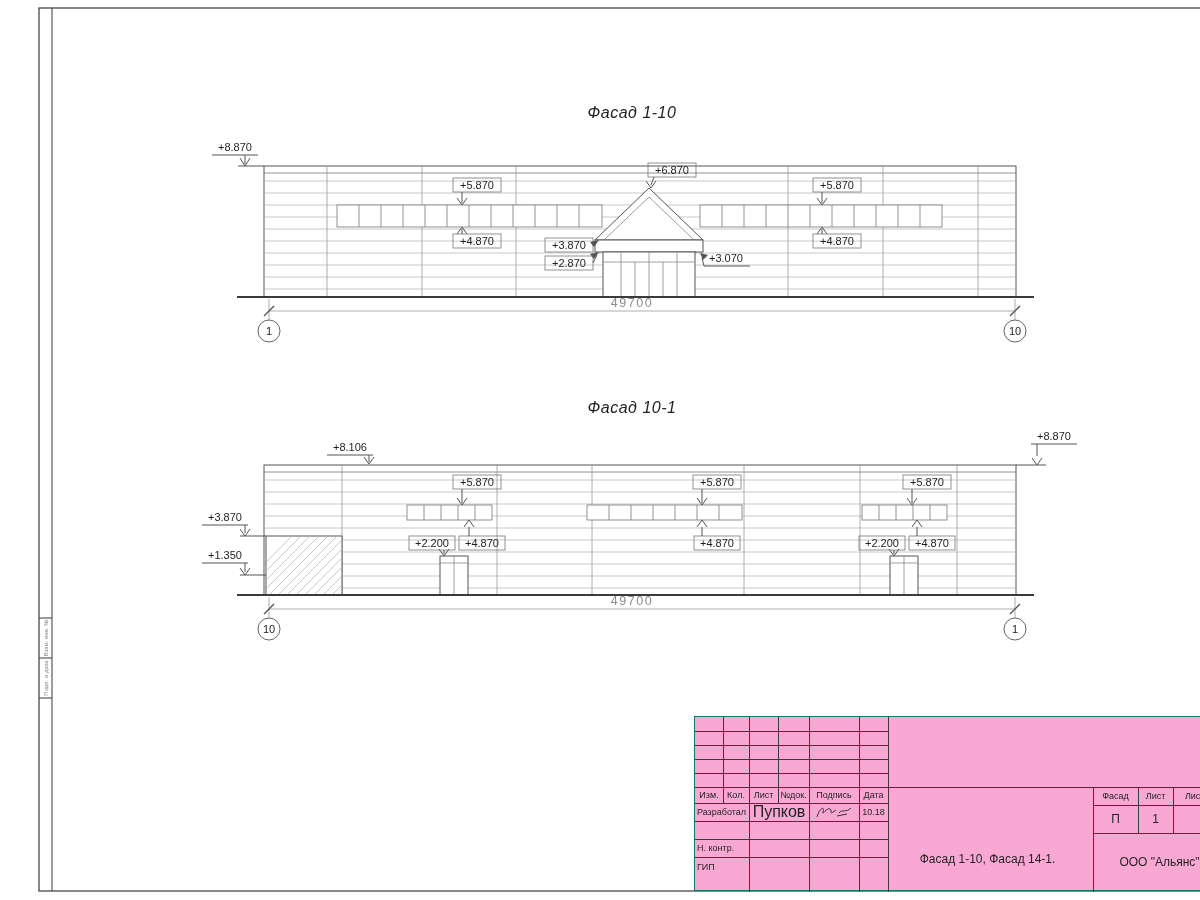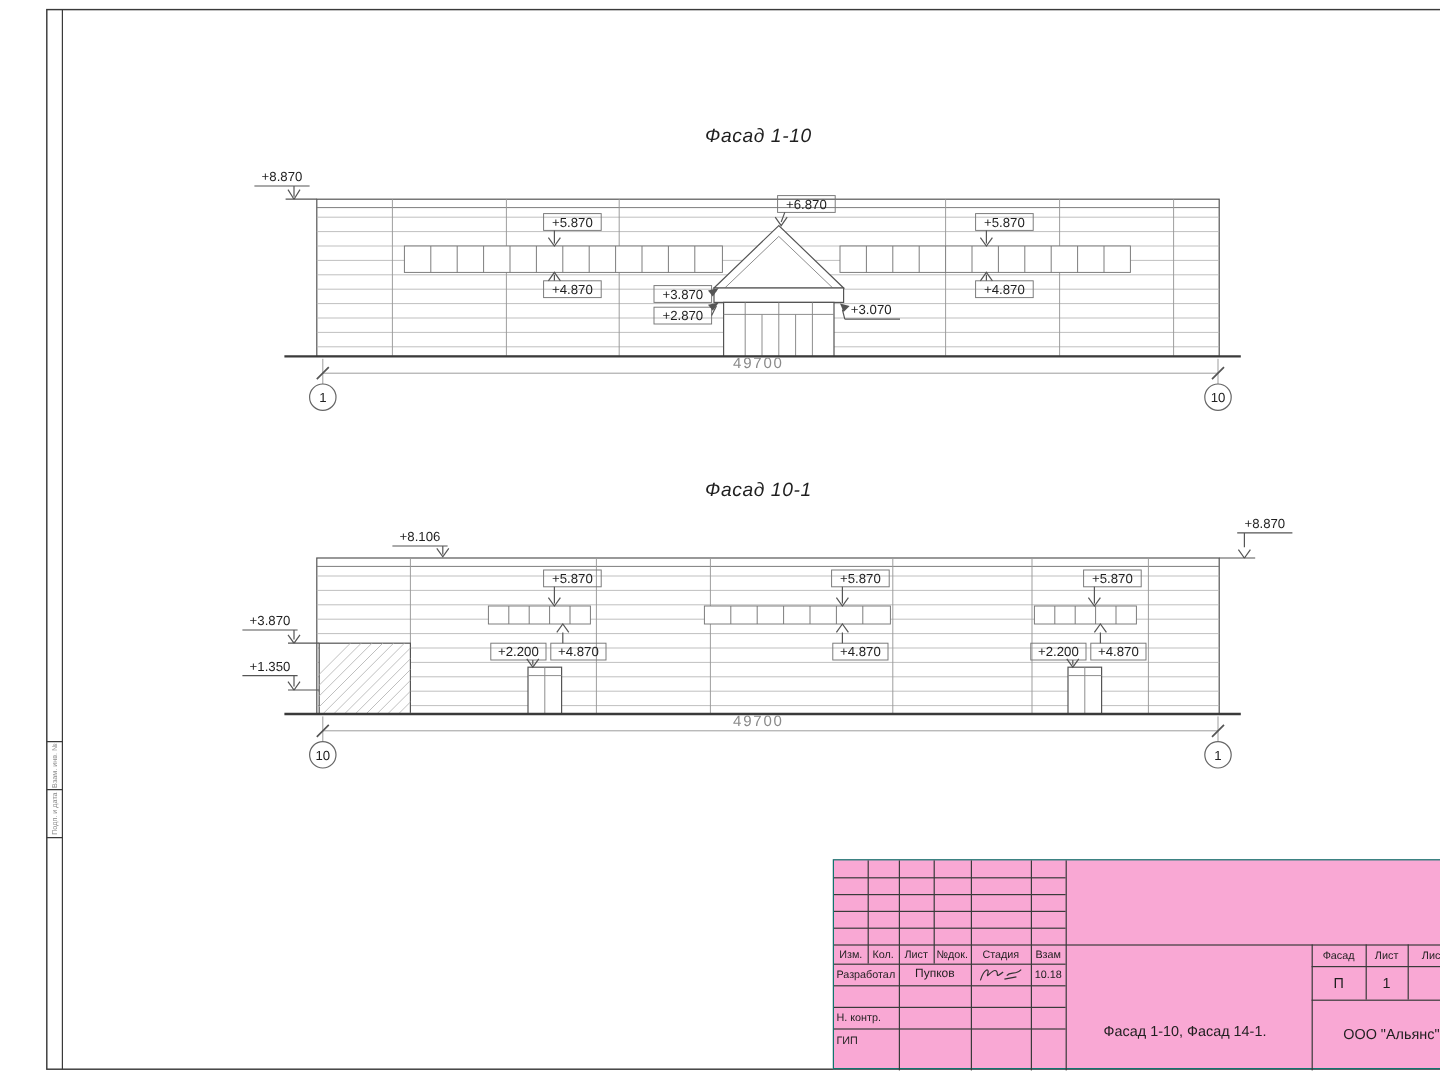--- a/index.html
+++ b/index.html
@@ -29,21 +29,21 @@
   .mtri { fill:#555; stroke:none; }
   .frame { fill:none; stroke:#3a3a3a; stroke-width:1.2; }
   .framethin { stroke:#3a3a3a; stroke-width:1; }
 
   #stamp { position:absolute; left:662px; top:716px; width:531px; height:175px; border:1px solid #0f766e; background:#f9a8d4; }
   #stamp .vl { position:absolute; top:0; width:1px; background:#3a3a3a; }
   #stamp .hl { position:absolute; left:0; height:1px; background:#3a3a3a; }
   #stamp .c  { position:absolute; color:#1f1f1f; font-size:9px; line-height:16px; white-space:nowrap; overflow:hidden; }
   #stamp .center { text-align:center; }
   #stamp .big { font-size:12px; }
-  #stamp .med { font-size:10px; }
+  #stamp .med { font-size:16px; }
   #stamp .flexc { display:flex; align-items:center; justify-content:center; }
 </style>
 </head>
 <body>
 
 <div id="sheet">
 
 <svg width="1200" height="900" viewBox="0 0 1200 900">
 
   <g>
@@ -381,22 +381,22 @@
   <div class="hl" style="top:104px;width:193px"></div>
   <div class="hl" style="top:122px;width:193px"></div>
   <div class="hl" style="top:140px;width:193px"></div>
   <div class="hl" style="top:88px;left:398px;width:133px"></div>
   <div class="hl" style="top:116px;left:398px;width:133px"></div>
 
   <div class="c center" style="left:0;top:70px;width:28px">Изм.</div>
   <div class="c center" style="left:28px;top:70px;width:26px">Кол.</div>
   <div class="c center" style="left:54px;top:70px;width:29px">Лист</div>
   <div class="c center" style="left:83px;top:70px;width:31px">№док.</div>
-  <div class="c center" style="left:114px;top:70px;width:50px">Стадия</div>
-  <div class="c center" style="left:164px;top:70px;width:29px">Взам</div>
+  <div class="c center" style="left:114px;top:70px;width:50px">Подпись</div>
+  <div class="c center" style="left:164px;top:70px;width:29px">Дата</div>
 
   <div class="c" style="left:2px;top:87px;width:52px">Разработал</div>
   <div class="c med center" style="left:54px;top:87px;width:60px">Пупков</div>
   <svg style="position:absolute;left:118px;top:87px" width="44" height="16">
     <path d="M4 13 C7 3 12 2 10 8 C9 12 14 3 17 5 C20 7 15 12 23 6 M26 9 C29 5 33 9 38 4 M24 12 L34 10" stroke="#333" fill="none" stroke-width="1"></path>
   </svg>
   <div class="c center" style="left:164px;top:87px;width:29px">10.18</div>
 
   <div class="c" style="left:2px;top:123px;width:60px">Н. контр.</div>
   <div class="c" style="left:2px;top:142px;width:60px">ГИП</div>

